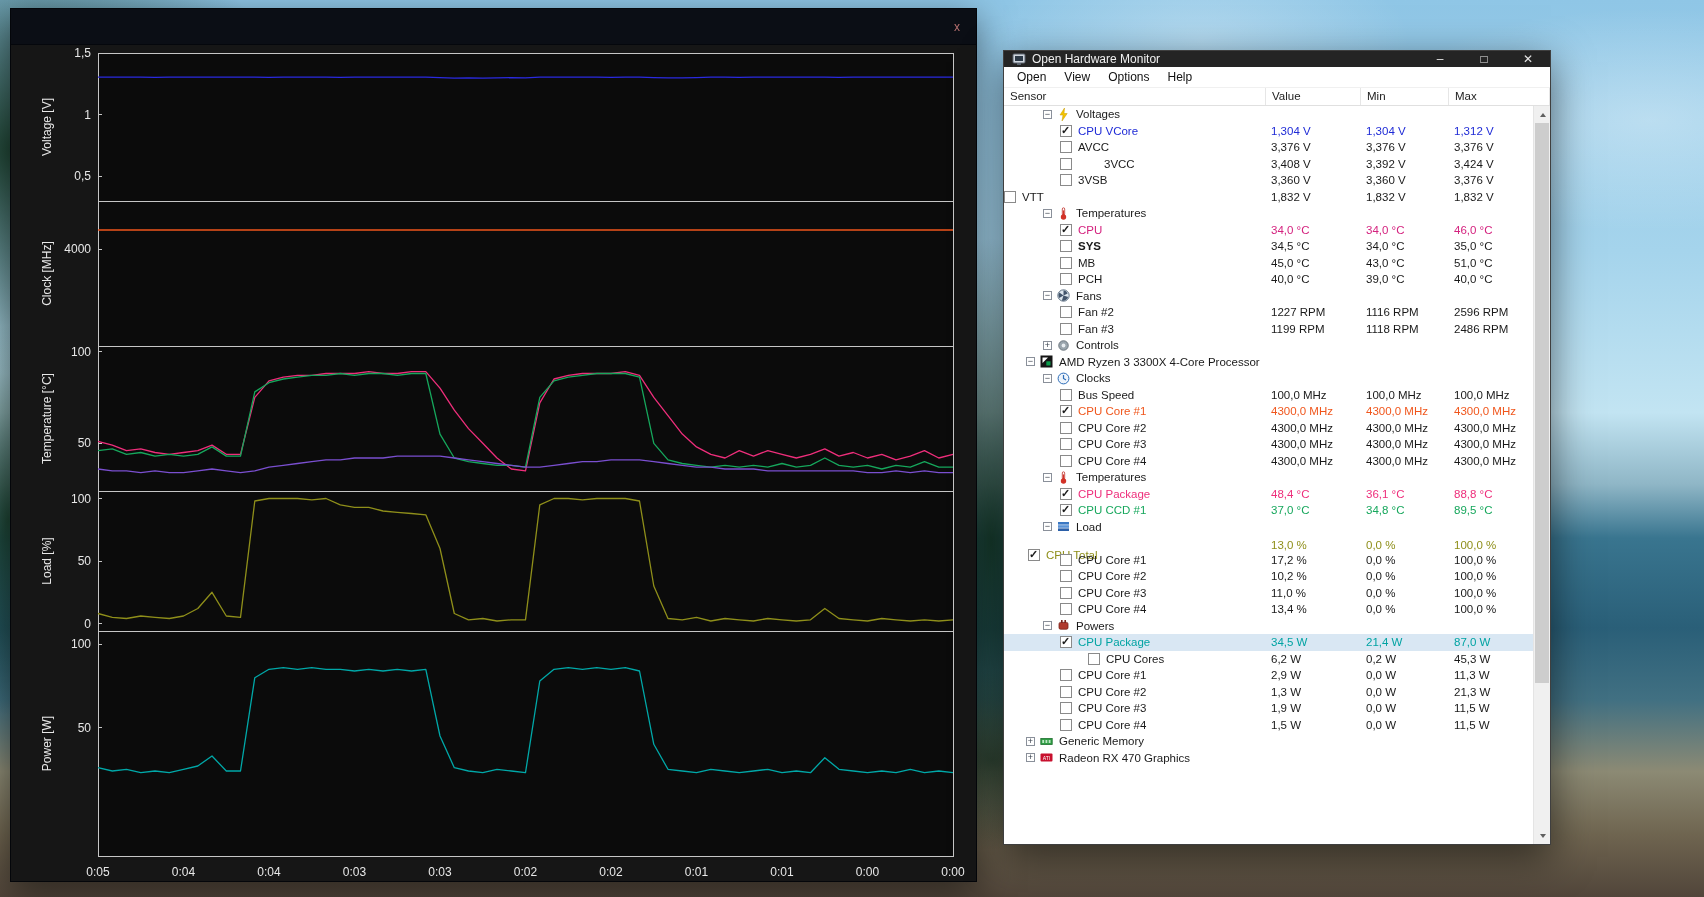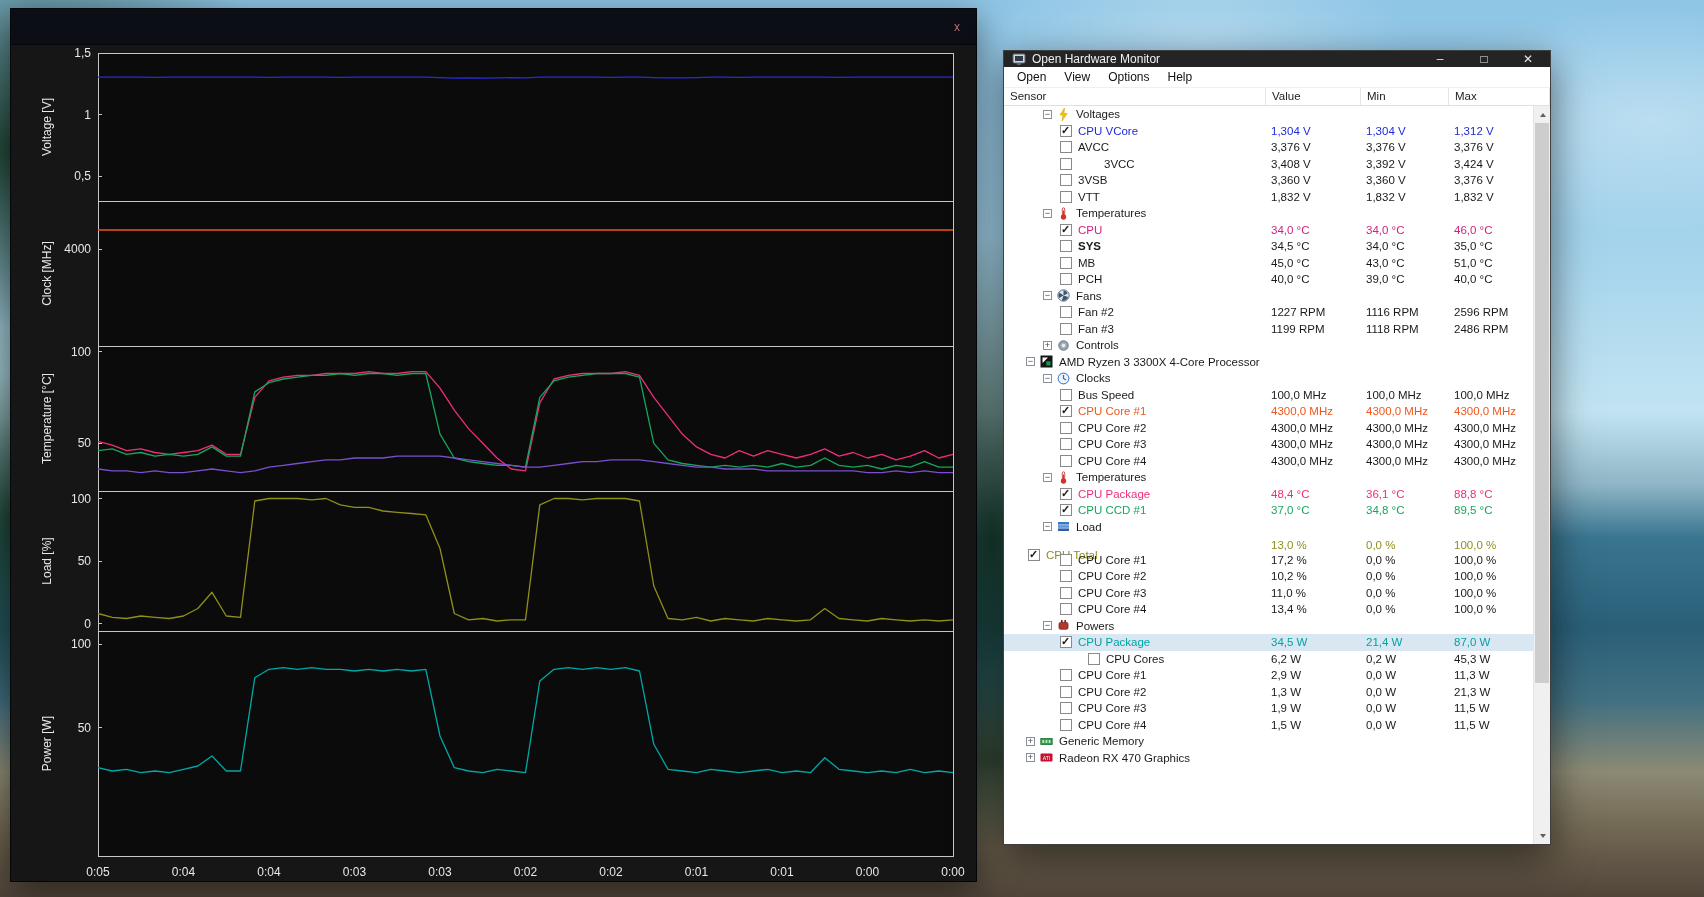--- a/index.html
+++ b/index.html
@@ -214,21 +214,21 @@
           <div class="trow">
             <div class="c-sensor" style="padding-left: 56px;">
               <span class="chk"></span>
               <span class="lbl">3VSB</span>
             </div>
             <div class="c-val">3,360 V</div>
             <div class="c-val">3,360 V</div>
             <div class="c-val">3,376 V</div>
           </div>
           <div class="trow">
-            <div class="c-sensor" style="padding-left: 56px;">
+            <div class="c-sensor" style="">
               <span class="chk"></span>
               <span class="lbl">VTT</span>
             </div>
             <div class="c-val">1,832 V</div>
             <div class="c-val">1,832 V</div>
             <div class="c-val">1,832 V</div>
           </div>
           <div class="trow">
             <div class="c-sensor" style="padding-left: 39px;">
               <span class="expander">−</span>

